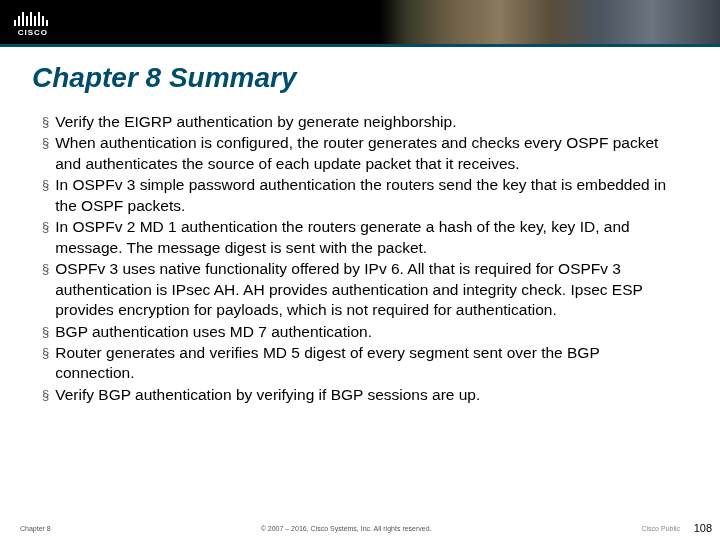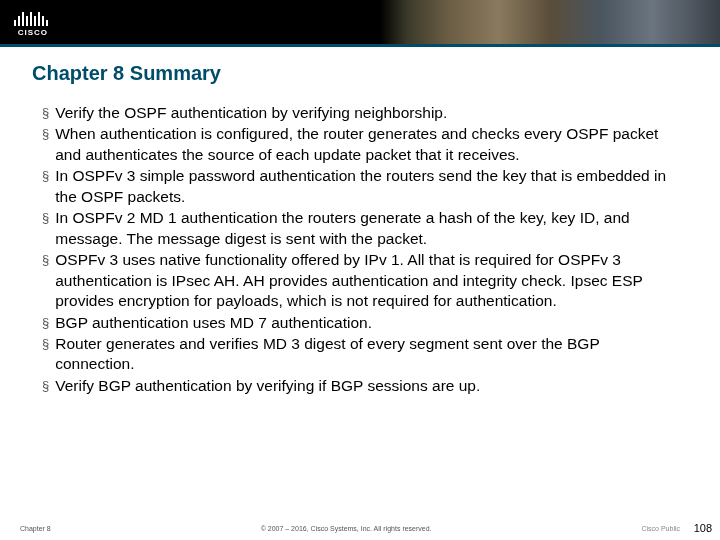--- a/index.html
+++ b/index.html
@@ -5,21 +5,21 @@
   * { margin: 0; padding: 0; box-sizing: border-box; }
   body { width: 720px; height: 540px; background: #fff; font-family: Arial, sans-serif; position: relative; overflow: hidden; }
   .header-bar { width: 100%; height: 44px; background: #000; position: relative; display: flex; align-items: center; }
   .logo { display: flex; flex-direction: column; align-items: flex-end; margin-left: 14px; }
   .logo-bars { display: flex; align-items: flex-end; gap: 2px; height: 18px; }
   .logo-bars span { width: 2px; background: #fff; display: block; }
   .logo-bars span:nth-child(1){height:6px}.logo-bars span:nth-child(2){height:10px}.logo-bars span:nth-child(3){height:14px}.logo-bars span:nth-child(4){height:10px}.logo-bars span:nth-child(5){height:14px}.logo-bars span:nth-child(6){height:10px}.logo-bars span:nth-child(7){height:14px}.logo-bars span:nth-child(8){height:10px}.logo-bars span:nth-child(9){height:6px}
   .logo-text { color: #fff; font-size: 8px; letter-spacing: 1px; margin-top: 2px; font-weight: bold; }
   .header-photo { position: absolute; right: 0; top: 0; height: 44px; width: 340px; background: linear-gradient(90deg, #000 0%, #3a3a2a 8%, #6b5d45 20%, #8a7a5e 35%, #5a4d3a 50%, #4a5560 65%, #6b7580 80%, #3a4048 100%); }
   .header-divider { position: absolute; left: 0; right: 0; top: 44px; height: 3px; background: #004d6b; }
-  .title { font-size: 20px; font-weight: bold; color: #004d6b; margin: 18px 0 0 32px; }
+  .title { font-size: 28px; font-weight: bold; color: #004d6b; margin: 18px 0 0 32px; font-style: italic; }
   .content { margin: 18px 40px 0 42px; }
   .bullet-item { display: flex; align-items: flex-start; font-size: 15.5px; line-height: 1.32; color: #000; margin-bottom: 1px; }
   .bullet-marker { color: #555; margin-right: 6px; font-size: 13px; line-height: 1.55; flex-shrink: 0; }
   .bullet-text { flex: 1; }
   .footer { position: absolute; bottom: 8px; left: 0; right: 0; display: flex; align-items: center; font-size: 7px; color: #555; }
   .footer-left { margin-left: 20px; flex: 0 0 auto; }
   .footer-center { flex: 1; text-align: center; }
   .footer-right { margin-right: 40px; color: #888; }
   .page-num { position: absolute; right: 8px; bottom: 6px; font-size: 11px; color: #000; }
 </style>
@@ -43,45 +43,45 @@
   </div>
   <div class="header-photo"></div>
 </div>
 <div class="header-divider"></div>
 
 <div class="title">Chapter 8 Summary</div>
 
 <div class="content">
   <div class="bullet-item">
       <span class="bullet-marker">§</span>
-      <span class="bullet-text">Verify the OSPF authentication by verifying neighborship.</span>
+      <span class="bullet-text">Verify the EIGRP authentication by generate neighborship.</span>
     </div>
   <div class="bullet-item">
       <span class="bullet-marker">§</span>
       <span class="bullet-text">When authentication is configured, the router generates and checks every OSPF packet and authenticates the source of each update packet that it receives.</span>
     </div>
   <div class="bullet-item">
       <span class="bullet-marker">§</span>
       <span class="bullet-text">In OSPFv 3 simple password authentication the routers send the key that is embedded in the OSPF packets.</span>
     </div>
   <div class="bullet-item">
       <span class="bullet-marker">§</span>
       <span class="bullet-text">In OSPFv 2 MD 1 authentication the routers generate a hash of the key, key ID, and message. The message digest is sent with the packet.</span>
     </div>
   <div class="bullet-item">
       <span class="bullet-marker">§</span>
-      <span class="bullet-text">OSPFv 3 uses native functionality offered by IPv 1. All that is required for OSPFv 3 authentication is IPsec AH. AH provides authentication and integrity check. Ipsec ESP provides encryption for payloads, which is not required for authentication.</span>
+      <span class="bullet-text">OSPFv 3 uses native functionality offered by IPv 6. All that is required for OSPFv 3 authentication is IPsec AH. AH provides authentication and integrity check. Ipsec ESP provides encryption for payloads, which is not required for authentication.</span>
     </div>
   <div class="bullet-item">
       <span class="bullet-marker">§</span>
       <span class="bullet-text">BGP authentication uses MD 7 authentication.</span>
     </div>
   <div class="bullet-item">
       <span class="bullet-marker">§</span>
-      <span class="bullet-text">Router generates and verifies MD 3 digest of every segment sent over the BGP connection.</span>
+      <span class="bullet-text">Router generates and verifies MD 5 digest of every segment sent over the BGP connection.</span>
     </div>
   <div class="bullet-item">
       <span class="bullet-marker">§</span>
       <span class="bullet-text">Verify BGP authentication by verifying if BGP sessions are up.</span>
     </div>
 </div>
 
 <div class="footer">
   <span class="footer-left">Chapter 8</span>
   <span class="footer-center">© 2007 – 2016, Cisco Systems, Inc. All rights reserved.</span>

